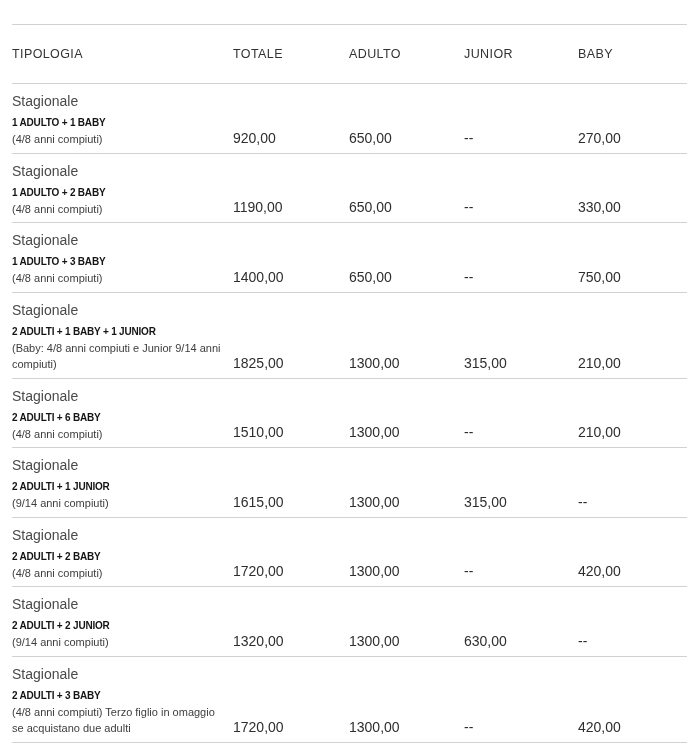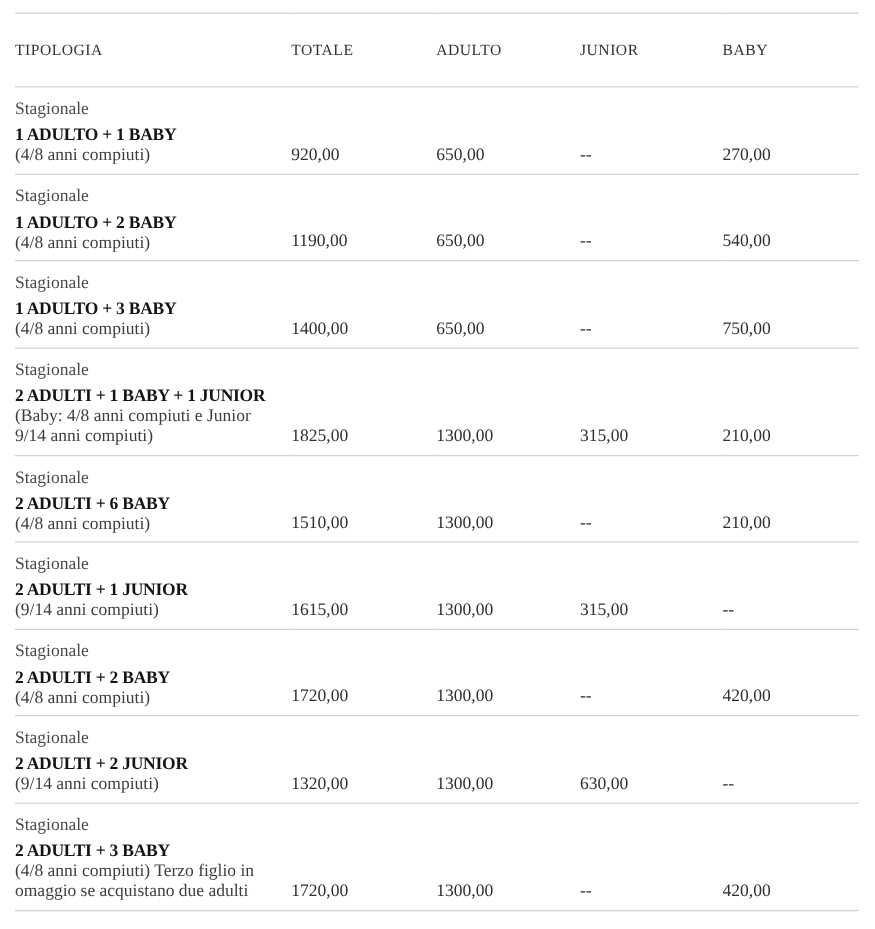--- a/index.html
+++ b/index.html
@@ -13,22 +13,21 @@
   }
   *{box-sizing:border-box;}
   html,body{margin:0;padding:0;background:var(--bg);}
   body{
     width:700px;height:743px;
     font-family:"Liberation Sans",sans-serif;
     -webkit-font-smoothing:antialiased;
   }
   .page{
     width:607px;height:743px;
-    padding:10px 13px 0 12px;
-    font-family:Liberation Serif, serif;
+    padding:24px 13px 0 12px;
   }
   table.pricing{
     width:675px;
     border-collapse:collapse;
     table-layout:fixed;
     border-bottom:1px solid var(--divider);
   }
   th{
     border-top:1px solid var(--divider);
     height:59px;
@@ -47,29 +46,29 @@
     vertical-align:top;
     padding:9px 8px 5px 0;
   }
   .season{
     font-size:14px;
     line-height:17px;
     color:var(--season-text);
   }
   .row-title{
     margin-top:4px;
-    font-size:14px;
+    font-size:10px;
     line-height:17px;
     font-weight:700;
     letter-spacing:-0.2px;
     color:var(--title-text);
     white-space:nowrap;
   }
   .row-desc{
-    font-size:14px;
+    font-size:11px;
     line-height:16.5px;
     color:var(--desc-text);
     max-width:212px;
   }
   td.cell-val{
     vertical-align:bottom;
     padding:0 0 6px 0;
     font-size:14px;
     line-height:17px;
     color:var(--value-text);
@@ -112,21 +111,21 @@
 
   <tr>
     <td class="cell-tipologia">
       <div class="season">Stagionale</div>
       <div class="row-title">1 ADULTO + 2 BABY</div>
       <div class="row-desc">(4/8 anni compiuti)</div>
     </td>
     <td class="cell-val">1190,00</td>
     <td class="cell-val">650,00</td>
     <td class="cell-val">--</td>
-    <td class="cell-val">540,00</td>
+    <td class="cell-val">330,00</td>
   </tr>
 
   <tr>
     <td class="cell-tipologia">
       <div class="season">Stagionale</div>
       <div class="row-title">1 ADULTO + 3 BABY</div>
       <div class="row-desc">(4/8 anni compiuti)</div>
     </td>
     <td class="cell-val">1400,00</td>
     <td class="cell-val">650,00</td>

